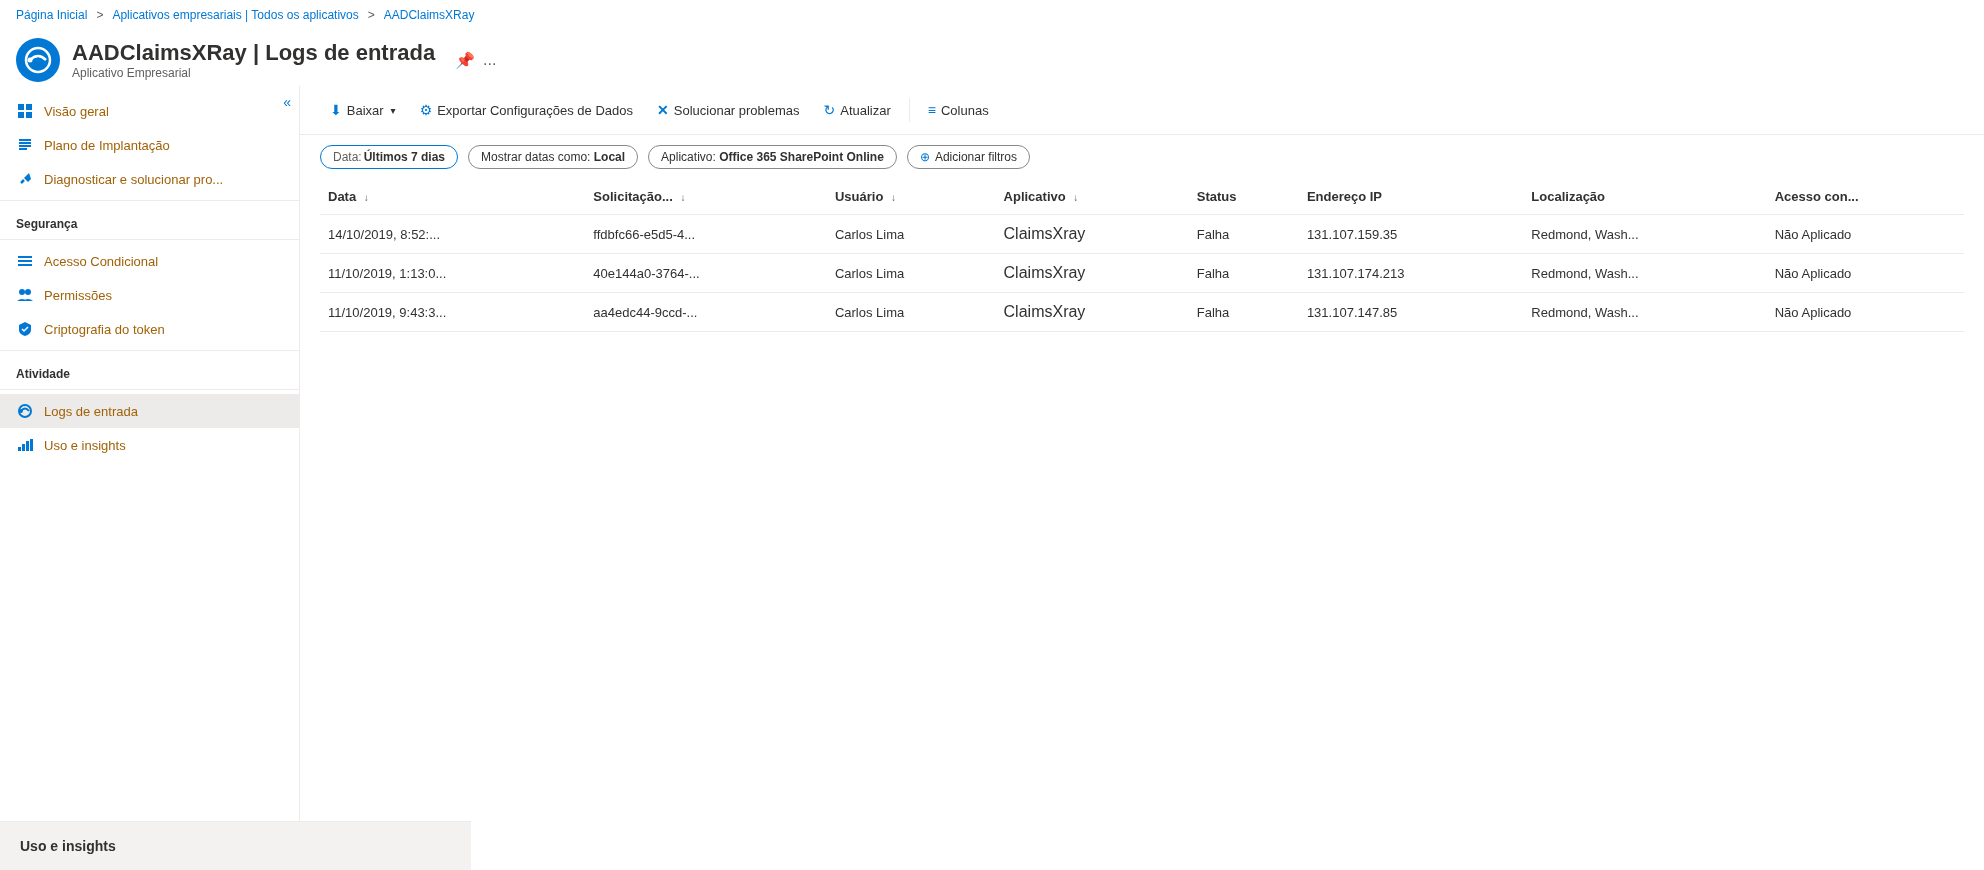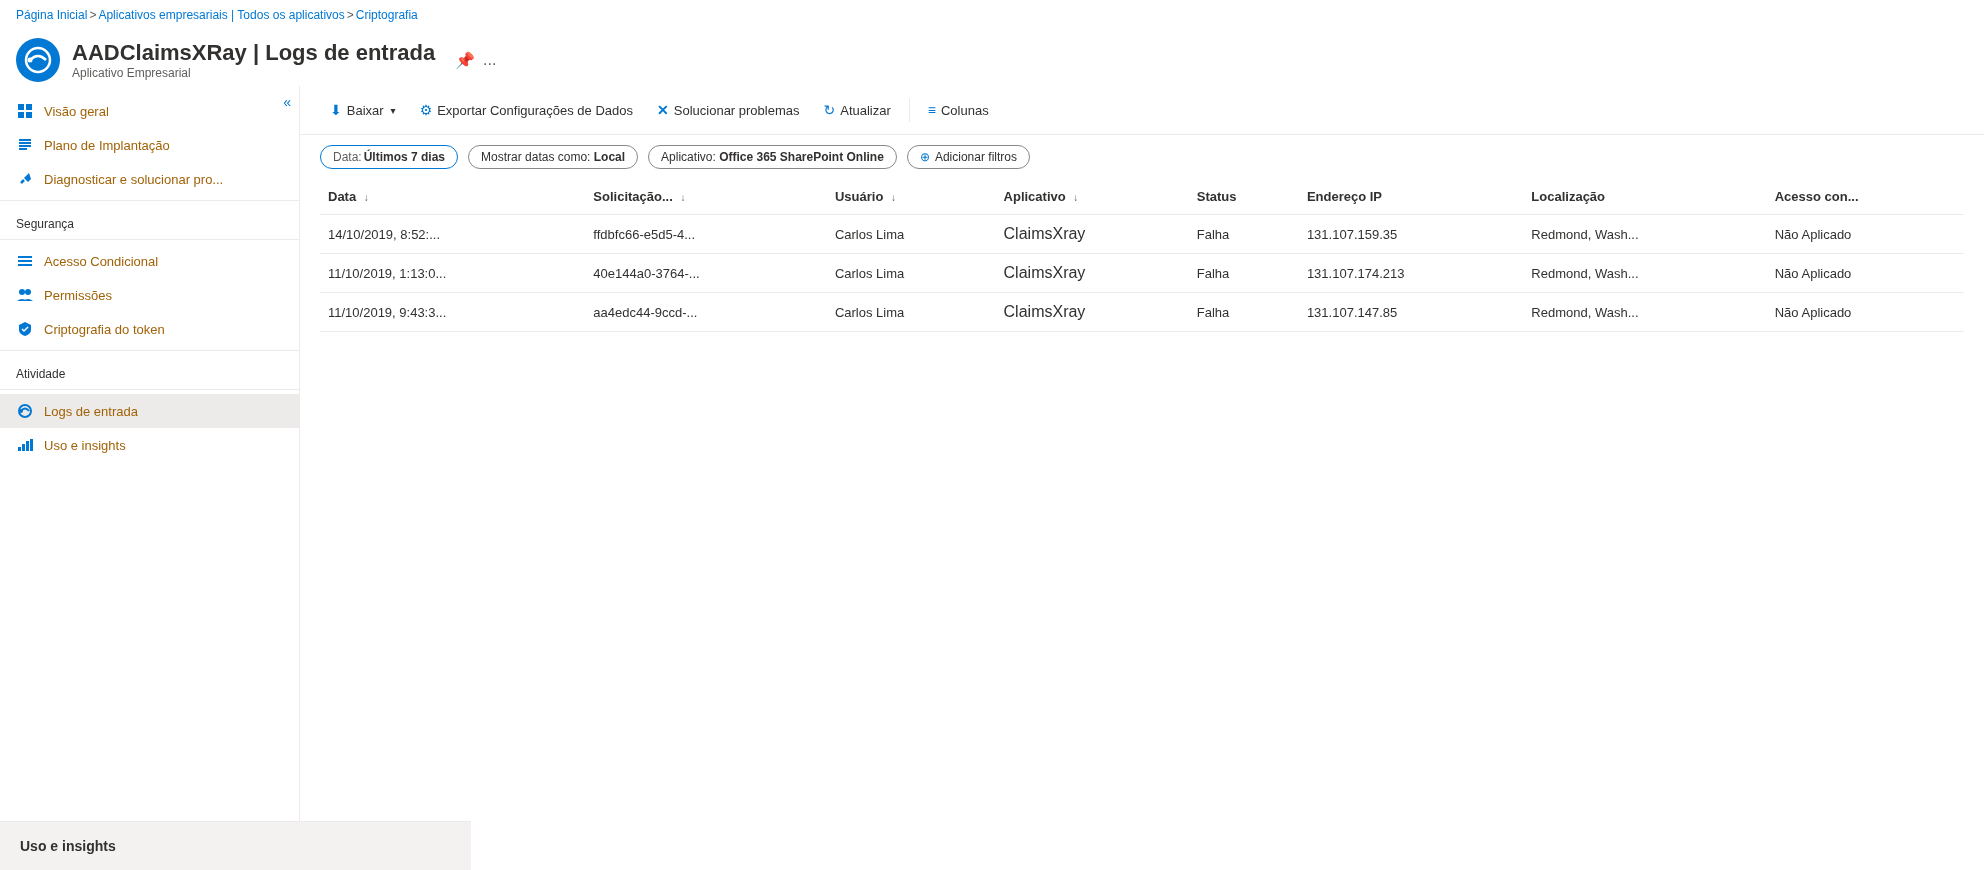--- a/index.html
+++ b/index.html
@@ -5,21 +5,21 @@
     * { box-sizing: border-box; margin: 0; padding: 0; }
     body { font-family: 'Segoe UI', sans-serif; font-size: 13px; color: #323130; background: #fff; overflow: hidden; height: 870px; }
 
     
     .breadcrumb {
       padding: 8px 16px;
       font-size: 12px;
       color: #0078d4;
       display: flex;
       align-items: center;
-      gap: 2px;
+      gap: 9px;
     }
     .breadcrumb span { color: #605e5c; }
     .breadcrumb a { color: #0078d4; text-decoration: none; cursor: pointer; }
 
     
     .page-header {
       display: flex;
       align-items: center;
       padding: 8px 16px 4px 16px;
       gap: 12px;
@@ -86,21 +86,21 @@
     }
     .sidebar-item.active { background: #edebe9; }
     .sidebar-item .item-icon {
       width: 18px; height: 18px;
       display: flex; align-items: center; justify-content: center;
       flex-shrink: 0;
     }
     .sidebar-section-label {
       padding: 12px 16px 4px 16px;
       font-size: 12px;
-      font-weight: 400;
+      font-weight: 700;
       color: #323130;
     }
     .sidebar-divider {
       border: none;
       border-top: 1px solid #edebe9;
       margin: 4px 0;
     }
 
     
     .content {
@@ -241,21 +241,21 @@
     .icon-blue { color: #0078d4; }
   </style>
 </head>
 <body>
 
 <div class="breadcrumb">
   <a>Página Inicial</a>
   <span>&gt;</span>
   <a>Aplicativos empresariais | Todos os aplicativos</a>
   <span>&gt;</span>
-  <a>Criptografia</a>
+  <a>AADClaimsXRay</a>
 </div>
 
 <div class="page-header">
   <div class="app-icon">
     <svg width="28" height="28" viewBox="0 0 28 28">
       <circle cx="14" cy="14" r="12" fill="none" stroke="white" stroke-width="2.5"></circle>
       <path d="M6 14 Q14 6 22 14" stroke="white" stroke-width="2.5" fill="none"></path>
       <circle cx="6" cy="14" r="2.5" fill="white"></circle>
     </svg>
   </div>

